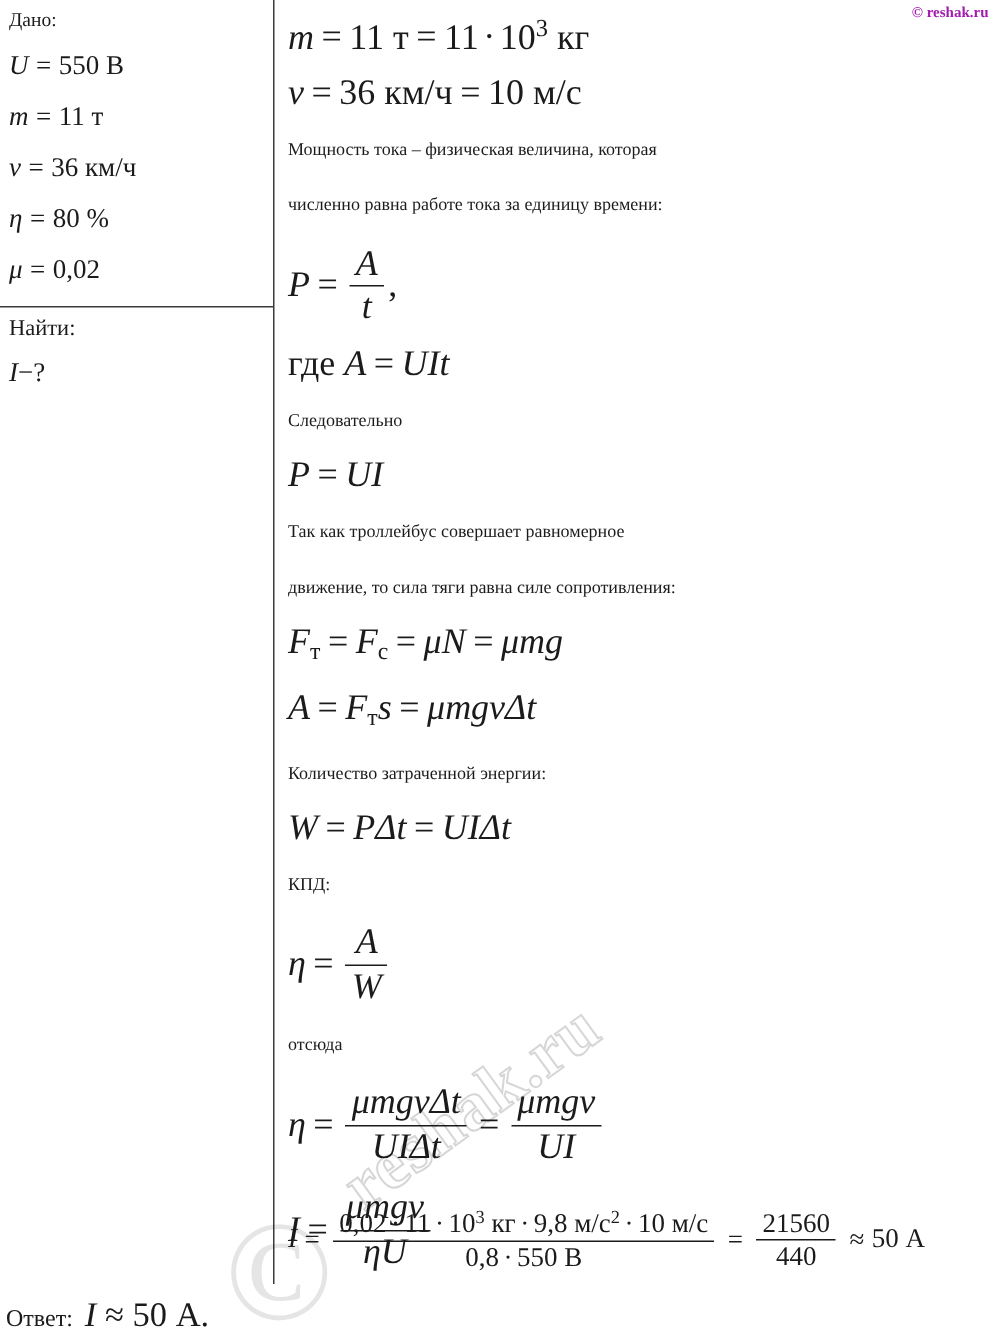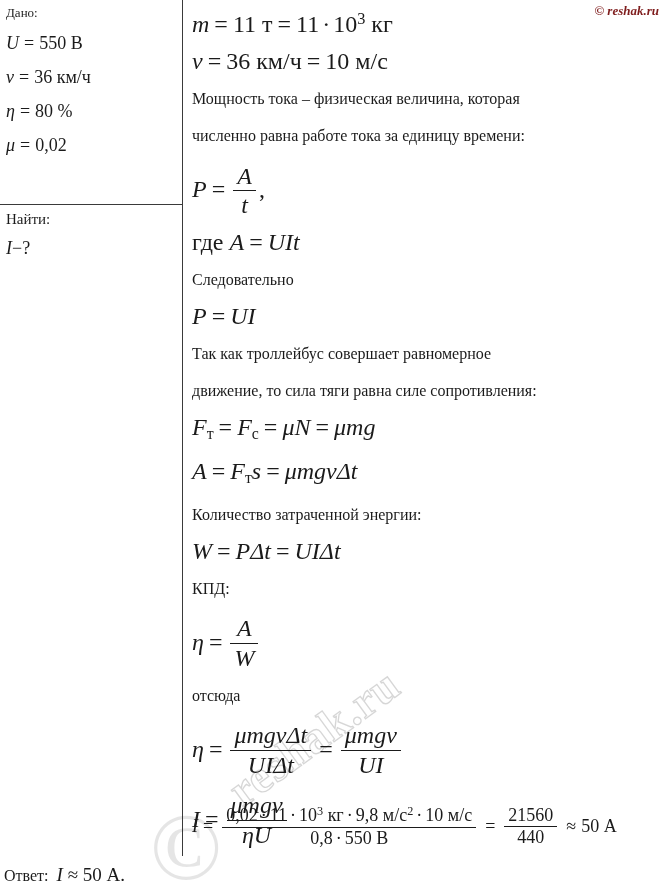--- a/index.html
+++ b/index.html
@@ -74,21 +74,21 @@
     left: 192px;
     top: 0;
     width: 470px;
   }
   .sol-head {
     font-size: 16px;
     line-height: 27px;
     padding-top: 4px;
   }
   .sol-text {
-    font-size: 16px;
+    font-size: 12px;
     line-height: 37px;
     white-space: nowrap;
   }
   .sol-math {
     font-size: 24px;
     line-height: 37px;
     white-space: nowrap;
   }
   .sol-math.tall { line-height: 70px; }
 
@@ -132,32 +132,31 @@
   .final-math .frac { margin: 0 4px; }
 
   
   .answer {
     position: absolute;
     left: 4px;
     top: 864px;
     font-size: 16px;
     white-space: nowrap;
   }
-  .answer .ansmath { font-size: 19px; }
+  .answer .ansmath { font-size: 23px; }
 
   
   .wm-header {
     position: absolute;
     right: 8px;
     top: 3px;
-    font-size: 13px;
+    font-size: 10px;
     font-weight: bold;
-    color: #7f1d1d;
-    white-space: nowrap;
-    font-style: italic;
+    color: #a21caf;
+    white-space: nowrap;
   }
   .wm-big {
     position: absolute;
     left: 148px;
     top: 744px;
     width: 230px;
     height: 140px;
     pointer-events: none;
   }
   .wm-big .wm-ring {
@@ -197,20 +196,23 @@
   <div class="v-divider"></div>
   <div class="h-divider"></div>
 
   <div class="given-col">
     <div class="given-label">Дано:</div>
 
     <div class="given-line">
       <span class="it">U</span><span class="eq">=</span><span>550</span>&nbsp;<span>В</span>
     </div>
 
+    <div class="given-line">
+      <span class="it">m</span><span class="eq">=</span><span>11</span>&nbsp;<span>т</span>
+    </div>
 
     <div class="given-line">
       <span class="it">v</span><span class="eq">=</span><span>36</span>&nbsp;<span>км/ч</span>
     </div>
 
     <div class="given-line">
       <span class="it">η</span><span class="eq">=</span><span>80</span>&nbsp;<span>%</span>
     </div>
 
     <div class="given-line">

